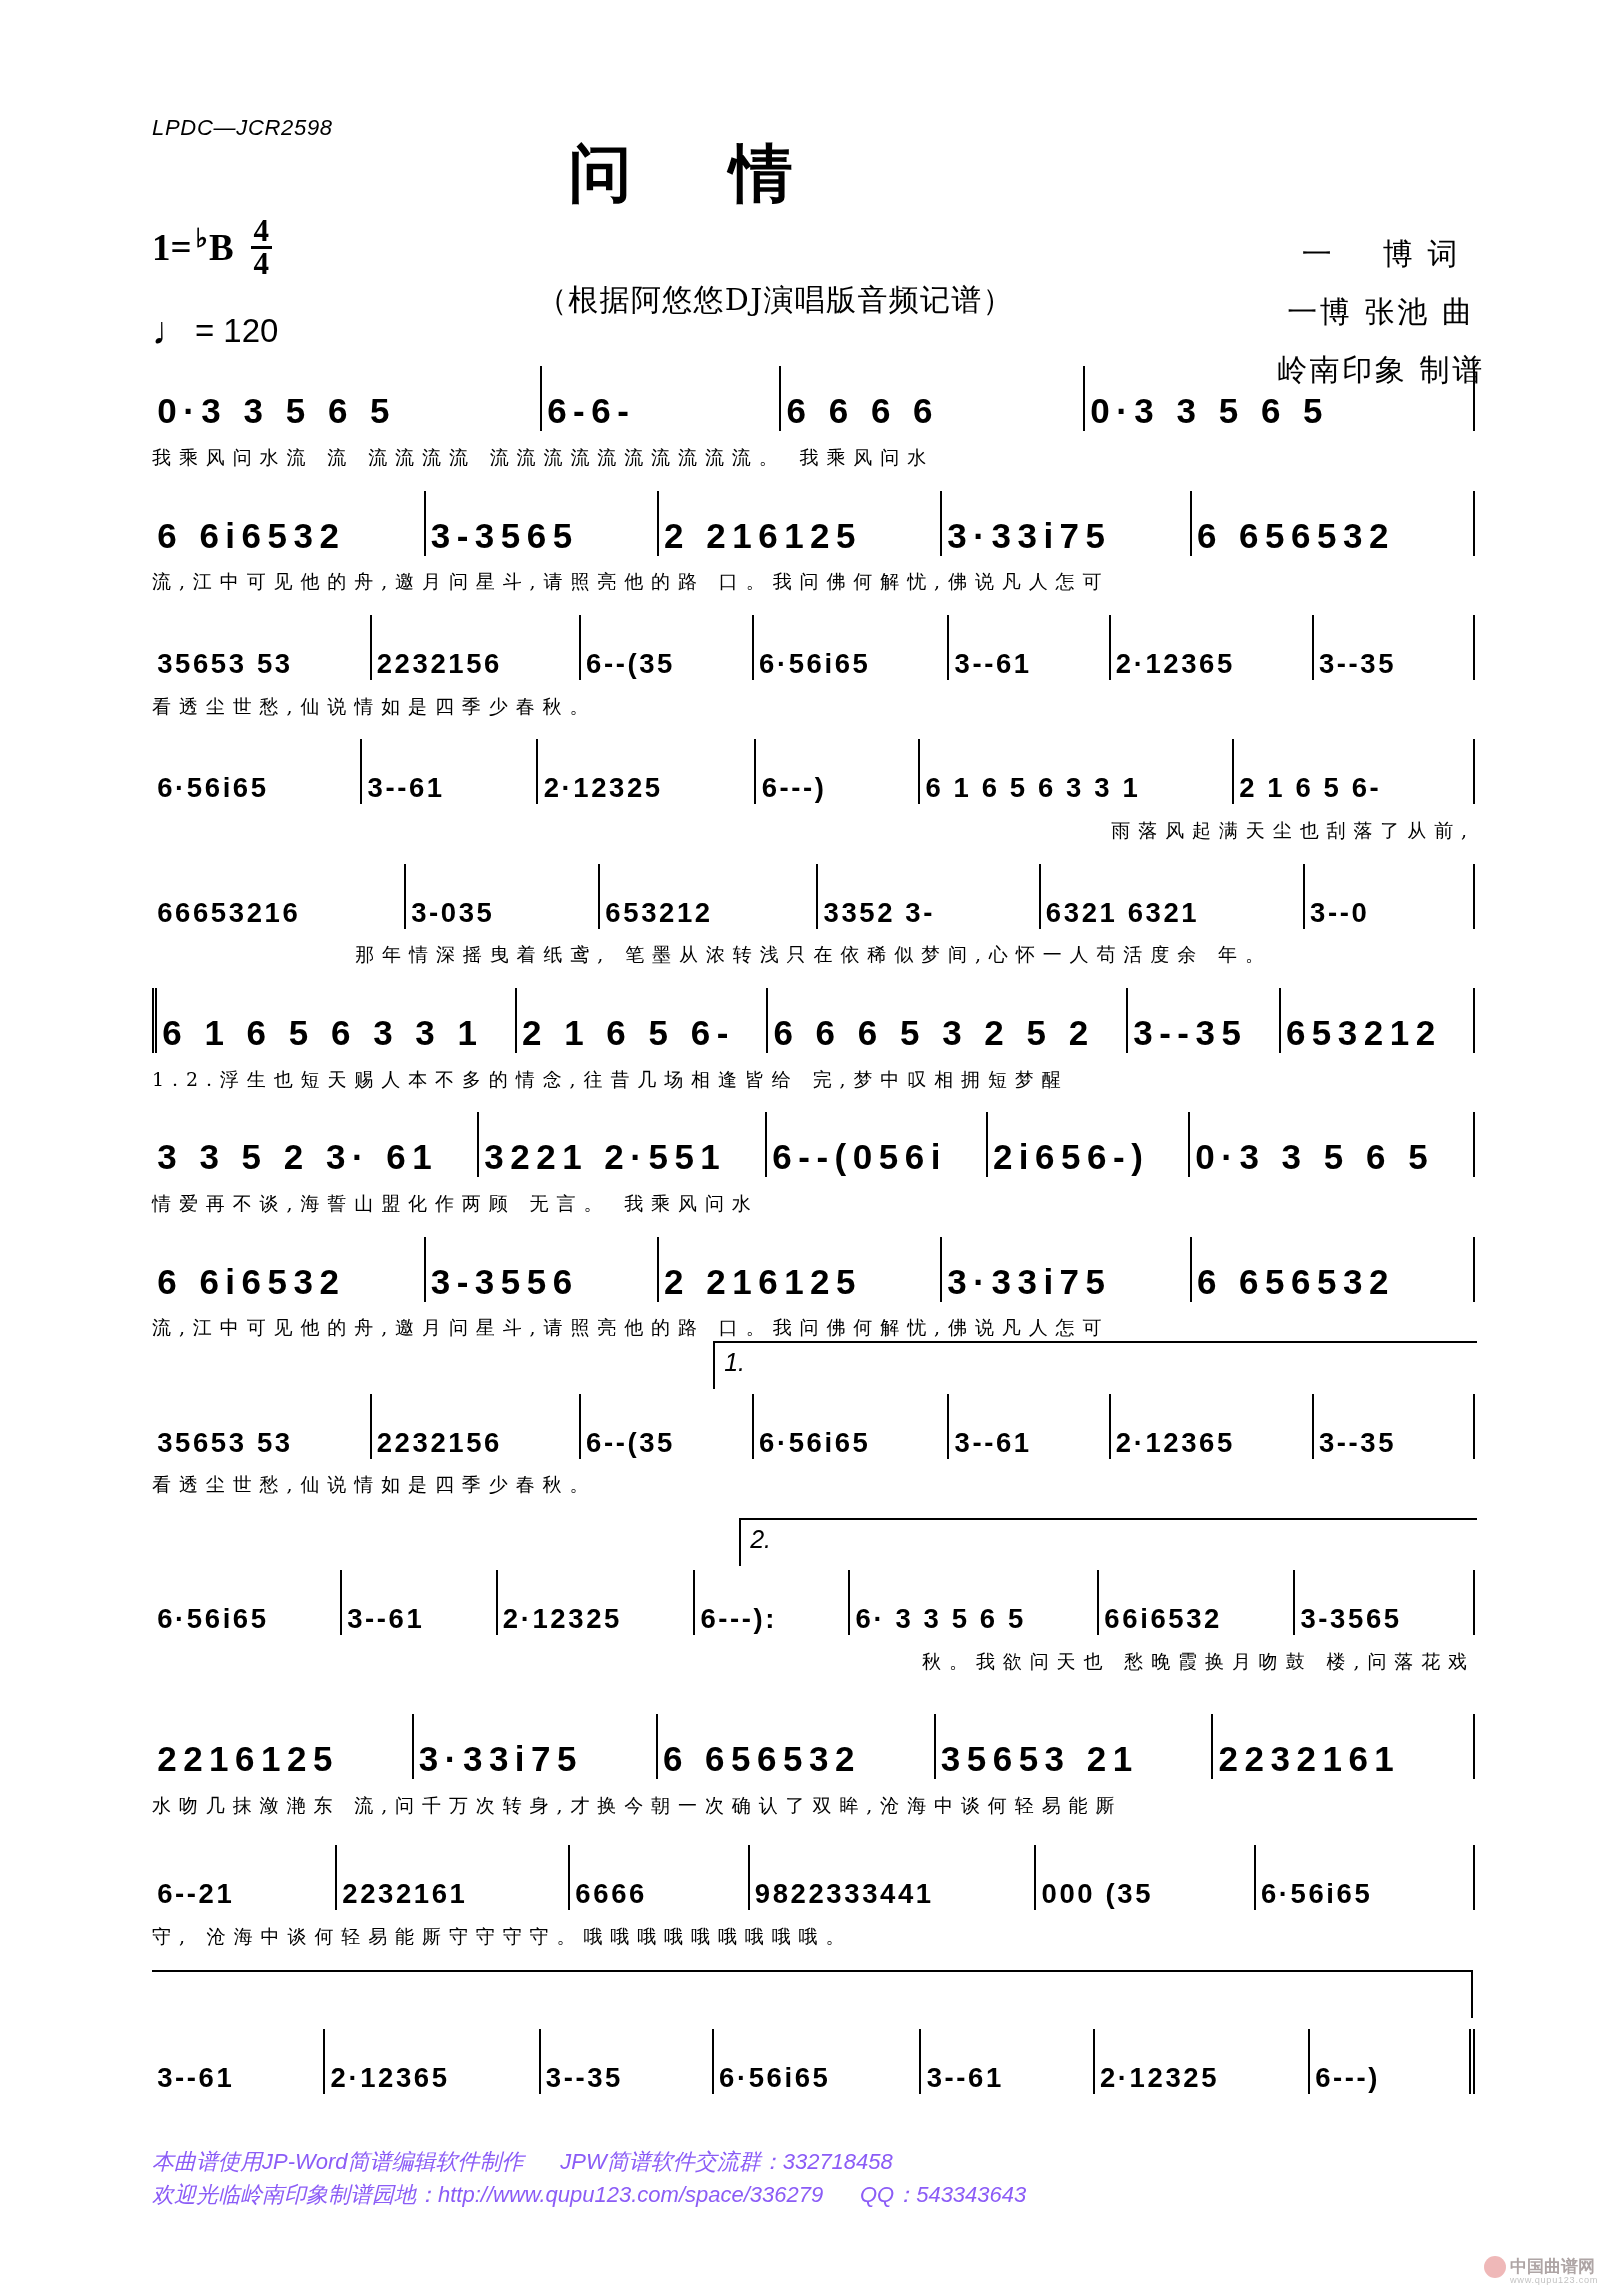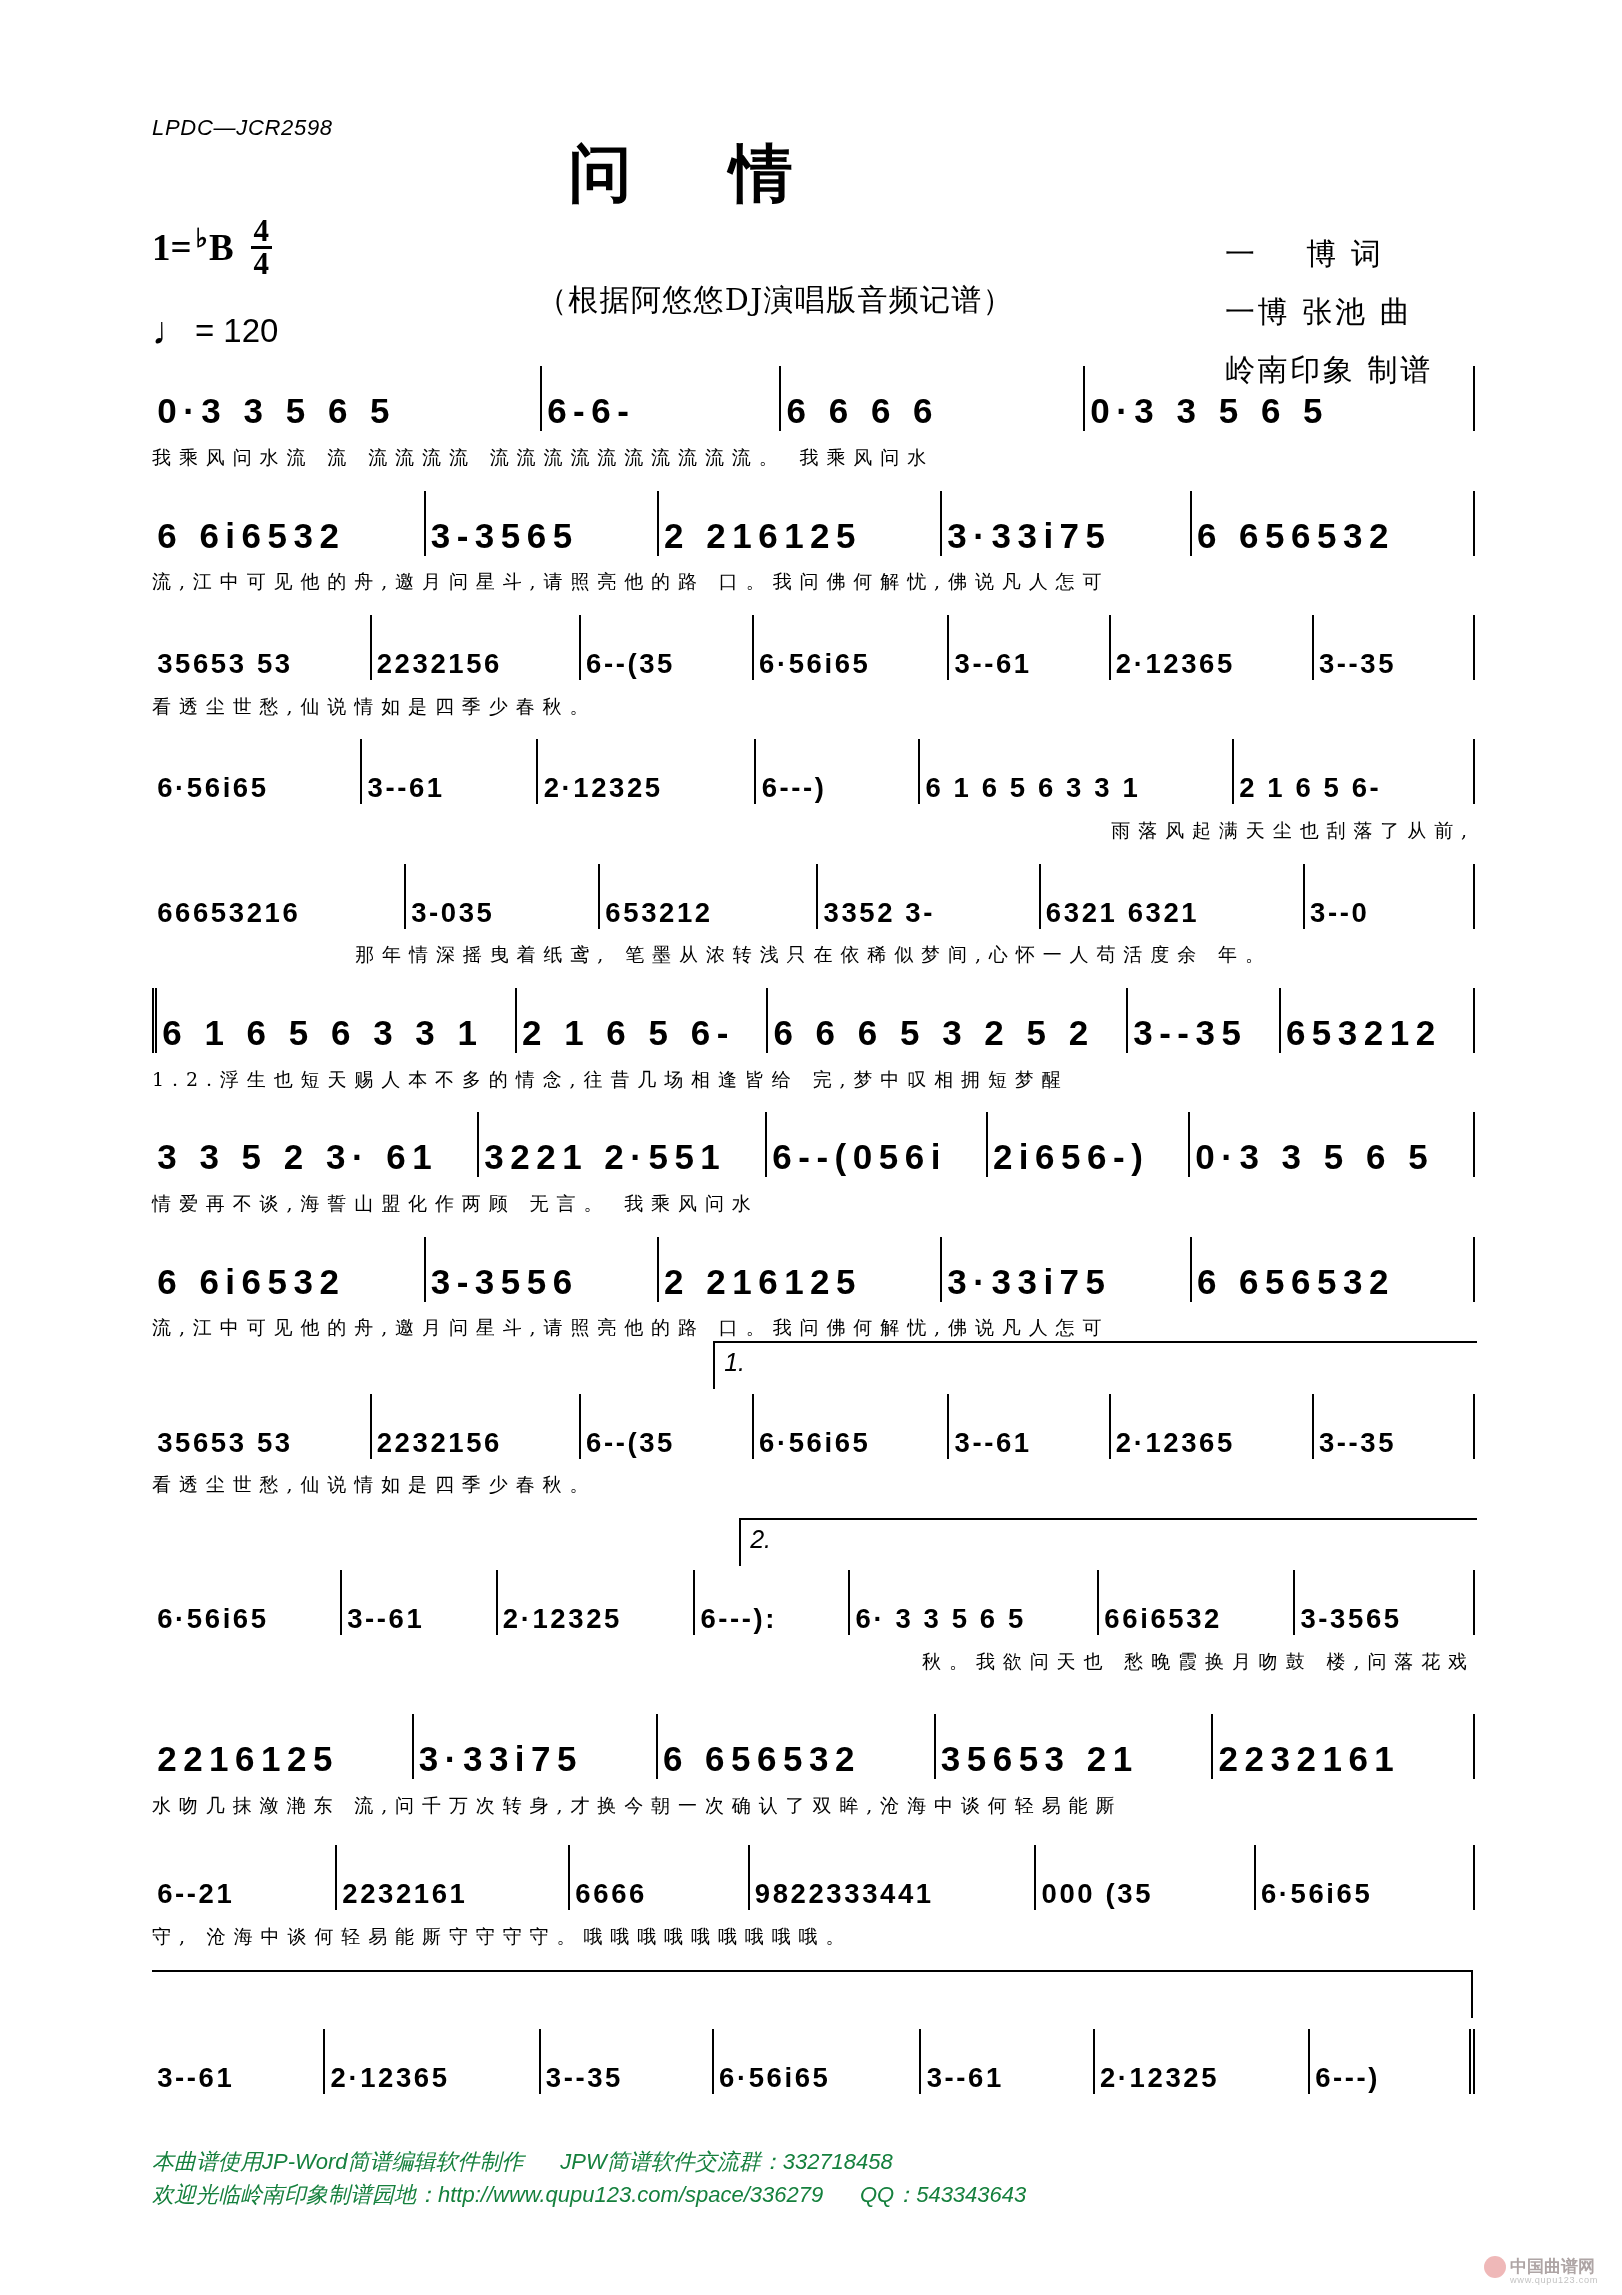--- a/index.html
+++ b/index.html
@@ -9,36 +9,36 @@
   .code { left:152px; top:115px; font-size:22px; font-style:italic; letter-spacing:0.7px; }
   .title { left:0; width:1361px; top:131px; text-align:center; font-family:"DejaVu Serif", serif;
            font-size:63px; font-weight:bold; letter-spacing:98px; text-indent:98px; }
   .key { left:152px; top:216px; font-size:37px; font-weight:bold; font-family:"Liberation Serif", serif; display:flex; align-items:center; }
   .key .flat { font-size:26px; vertical-align:super; margin:0 1.3px 0 3.9px; position:relative; top:-9.2px; }
   .timesig { display:inline-flex; flex-direction:column; align-items:center; margin-left:17px; line-height:30px; font-size:31px; }
   .timesig .bar { width:21px; height:2.6px; background:#000; }
   .tempo { left:152px; top:311px; font-size:33px; display:flex; align-items:center; gap:3.9px; }
   .note-glyph { font-size:39px; line-height:1; }
   .subtitle { left:537px; top:280px; font-size:30px; font-family:"DejaVu Serif", serif; letter-spacing:1.3px; }
-  .credits { left:1225px; top:225px; font-size:30px; font-family:"DejaVu Serif", serif; line-height:58px; letter-spacing:2.6px; }
+  .credits { left:1277px; top:225px; font-size:30px; font-family:"DejaVu Serif", serif; line-height:58px; letter-spacing:2.6px;text-align:center; }
   .credits div { white-space:pre; }
   .row { position:absolute; left:152px; width:1323px; height:65px; display:flex; align-items:flex-end;
          border-bottom:none; }
   .measure { flex:1 1 auto; display:flex; align-items:flex-end; height:65px; border-right:2px solid #000;
              padding:0 5.2px; box-sizing:border-box; font-size:35px; font-weight:bold; letter-spacing:6.5px;
              font-family:"Liberation Sans", sans-serif; white-space:nowrap; overflow:hidden; }
   .measure.small { font-size:27.5px; letter-spacing:2.6px; }
   .measure.repeat-start { border-left:5.2px double #000; }
   .measure.final { border-right:6.5px double #000; }
   .lyric { position:absolute; left:152px; width:1323px; font-size:19px; font-family:"DejaVu Serif", serif;
            letter-spacing:7.9px; white-space:nowrap; }
   .lyric.right { text-align:right; }
   .volta { position:absolute; border-top:2.6px solid #000; border-left:2px solid #000; height:46px; }
   .volta span { font-size:25px; font-style:italic; position:absolute; left:9.2px; top:5.2px; }
-  .footer { left:152px; top:2145px; font-size:22px; font-style:italic; line-height:33px; color:#15803d; }
+  .footer { left:152px; top:2145px; font-size:22px; font-style:italic; line-height:33px; color:#8b5cf6; }
   .footer div { white-space:pre; }
   .watermark { left:1484px; top:2255px; display:flex; align-items:center; gap:3.9px; opacity:0.6; }
   .wm-logo { width:22px; height:22px; border-radius:50%; background:#e58a8a; }
   .wm-text { font-size:17px; font-weight:bold; color:#7a6a6a; font-family:"DejaVu Serif", serif; }
   .wm-url { position:absolute; top:19.6px; left:26px; font-size:9.2px; color:#999; letter-spacing:0.7px; }
 </style>
 </head>
 <body>
 
 <div class="abs code">LPDC—JCR2598</div>

